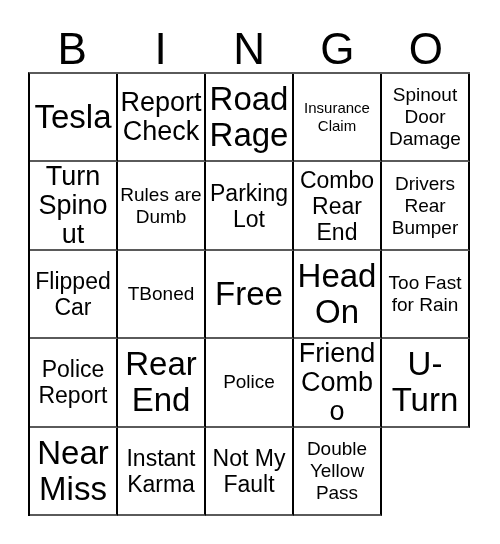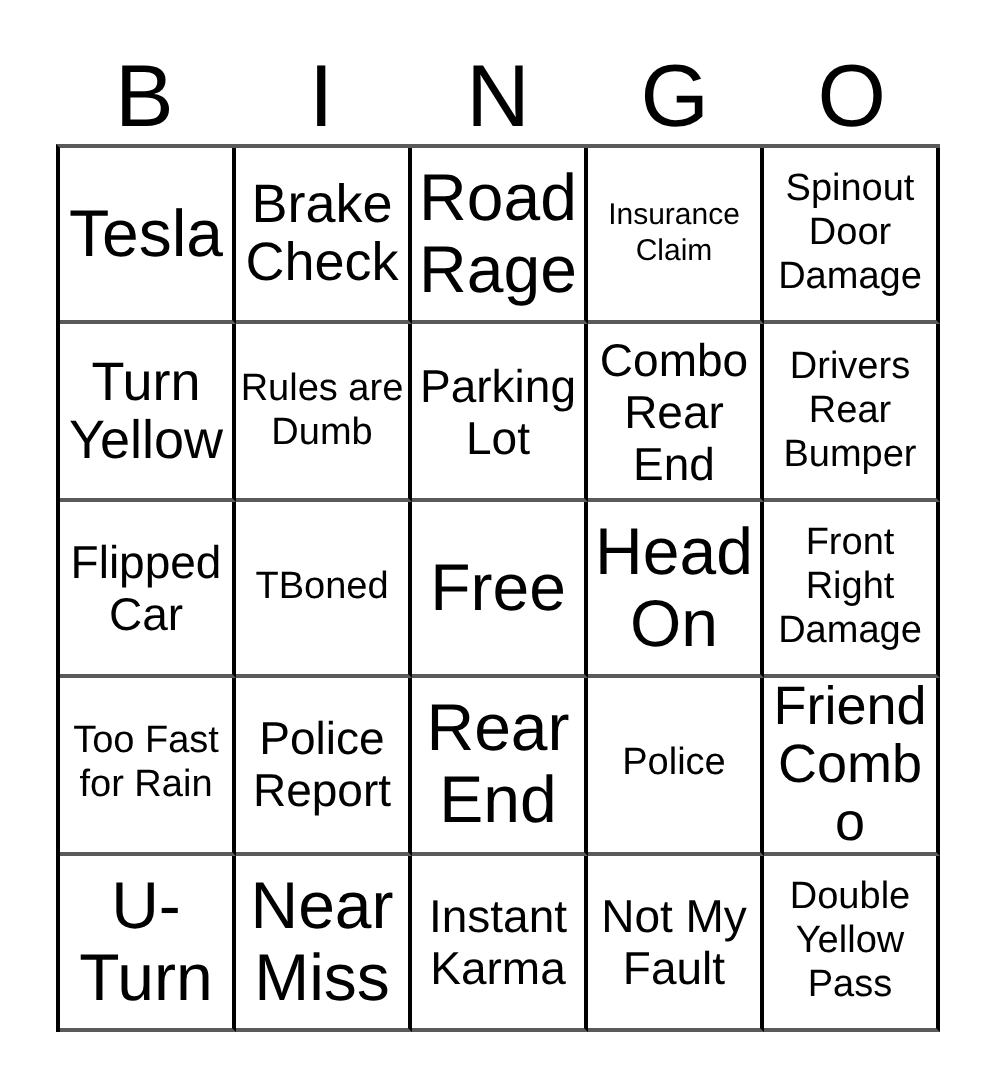--- a/index.html
+++ b/index.html
@@ -87,34 +87,34 @@
     <div class="header-cell">G</div>
     <div class="header-cell">O</div>
   </div>
 
   <div class="grid">
 
     <div class="cell">
         <span class="fs-xl">Tesla</span>
       </div>
     <div class="cell">
-        <span class="fs-lg">Brake Check</span>
+        <span class="fs-lg">Report Check</span>
       </div>
     <div class="cell">
         <span class="fs-xl">Road Rage</span>
       </div>
     <div class="cell">
         <span class="fs-xs">Insurance Claim</span>
       </div>
     <div class="cell">
         <span class="fs-sm">Spinout Door Damage</span>
       </div>
 
     <div class="cell">
-        <span class="fs-lg">Turn Yellow</span>
+        <span class="fs-lg">Turn Spinout</span>
       </div>
     <div class="cell">
         <span class="fs-sm">Rules are Dumb</span>
       </div>
     <div class="cell">
         <span class="fs-md">Parking Lot</span>
       </div>
     <div class="cell">
         <span class="fs-md">Combo Rear End</span>
       </div>
@@ -126,23 +126,20 @@
         <span class="fs-md">Flipped Car</span>
       </div>
     <div class="cell">
         <span class="fs-sm">TBoned</span>
       </div>
     <div class="cell">
         <span class="fs-xl">Free</span>
       </div>
     <div class="cell">
         <span class="fs-xl">Head On</span>
-      </div>
-    <div class="cell">
-        <span class="fs-sm">Front Right Damage</span>
       </div>
 
     <div class="cell">
         <span class="fs-sm">Too Fast for Rain</span>
       </div>
     <div class="cell">
         <span class="fs-md">Police Report</span>
       </div>
     <div class="cell">
         <span class="fs-xl">Rear End</span>

